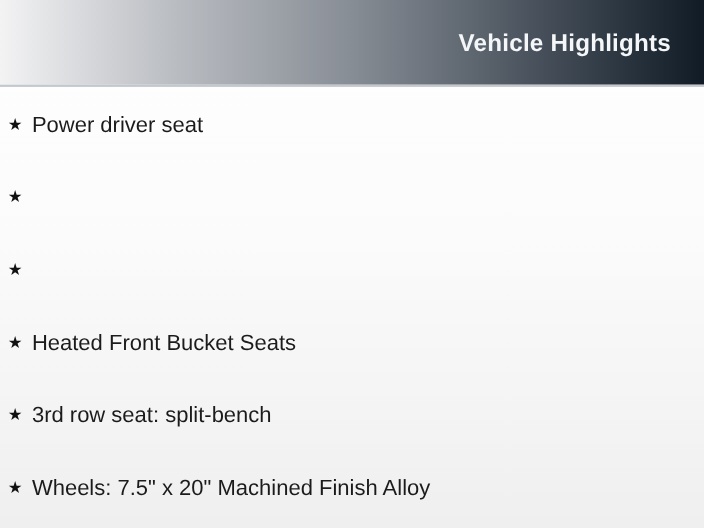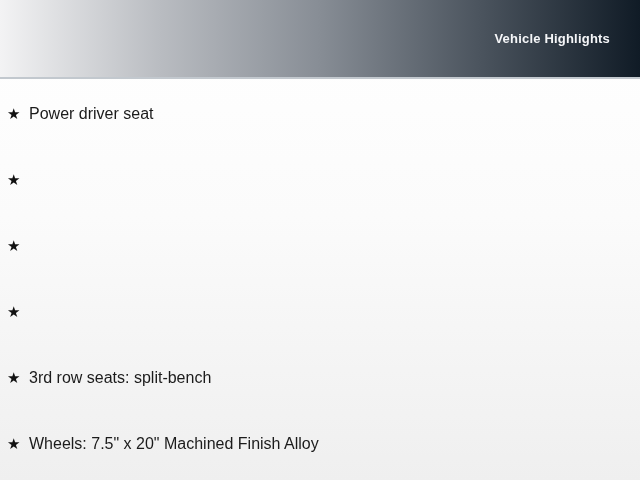--- a/index.html
+++ b/index.html
@@ -22,21 +22,21 @@
     background: linear-gradient(90deg, #f3f3f4 0%, #b9bcc1 25%, #878d95 50%, #4b545e 75%, #101b26 100%);
     border-bottom: 2px solid #c2c8ce;
     display: flex;
     align-items: center;
     justify-content: flex-end;
     padding-right: 30px;
   }
   .title {
     margin: 0;
     color: #f5f6f8;
-    font-size: 13px;
+    font-size: 22px;
     font-weight: bold;
     letter-spacing: 0.2px;
   }
   .content {
     box-sizing: border-box;
     padding: 24px 10px 0 7px;
   }
   .item {
     display: flex;
     align-items: center;
@@ -46,21 +46,21 @@
   .star {
     color: #111111;
     font-size: 15px;
     line-height: 22px;
     width: 16px;
     text-align: left;
     margin-right: 6px;
   }
   .label {
     color: #1b1b1b;
-    font-size: 16px;
+    font-size: 20px;
     line-height: 22px;
   }
 </style>
 </head>
 <body>
 
 <div class="page">
 
   <header class="header">
     <h1 class="title">Vehicle Highlights</h1>
@@ -76,25 +76,26 @@
     <div class="item">
       <span class="star">★</span>
     </div>
 
     <div class="item">
       <span class="star">★</span>
     </div>
 
     <div class="item">
       <span class="star">★</span>
+      <span class="label">Heated Front Bucket Seats</span>
     </div>
 
     <div class="item">
       <span class="star">★</span>
-      <span class="label">3rd row seats: split-bench</span>
+      <span class="label">3rd row seat: split-bench</span>
     </div>
 
     <div class="item">
       <span class="star">★</span>
       <span class="label">Wheels: 7.5" x 20" Machined Finish Alloy</span>
     </div>
 
   </main>
 
 </div>

